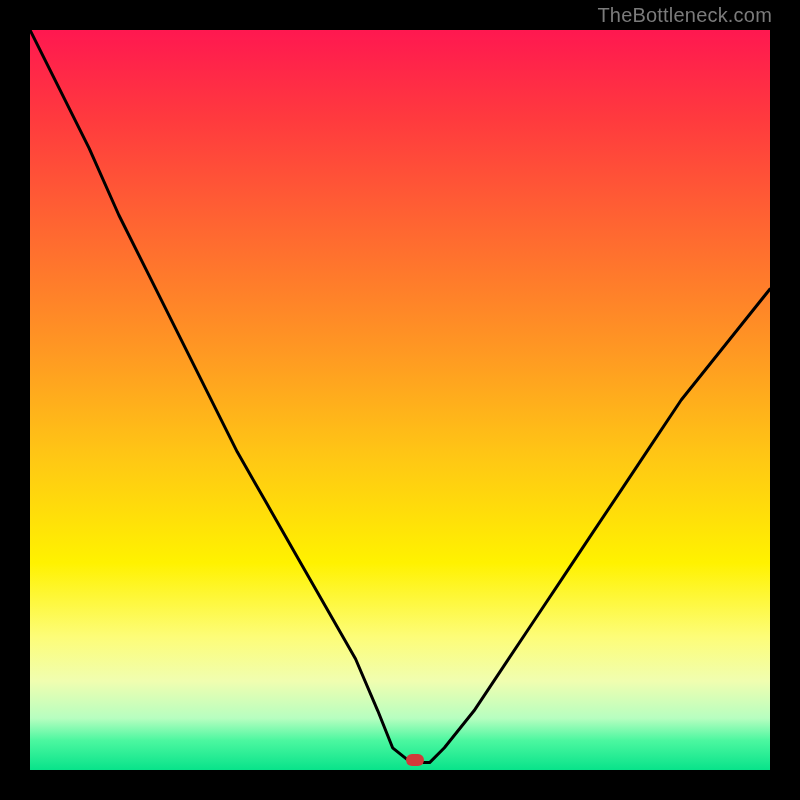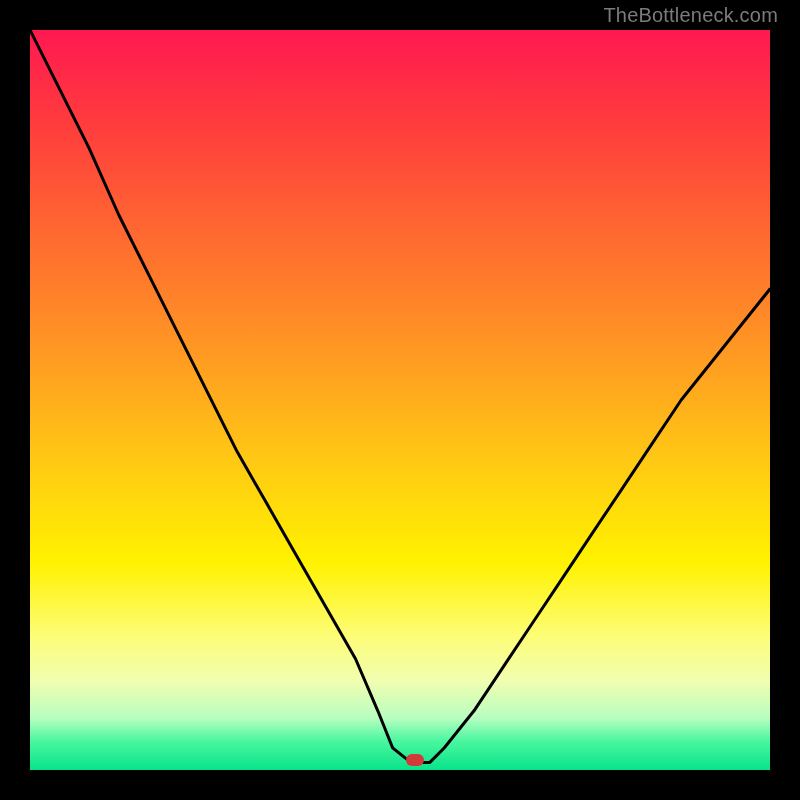--- a/index.html
+++ b/index.html
@@ -52,21 +52,21 @@
     position: absolute;
     width: 18px;
     height: 12px;
     border-radius: 6px;
     background: #d23a3a;
     transform: translate(-50%, -50%);
   }
   .watermark {
     position: absolute;
     top: 4px;
-    right: 22px;
+    right: 28px;
     color: #7b7b7b;
     font-size: 20px;
     letter-spacing: 0.2px;
     user-select: none;
     text-align: center;
   }
 </style>
 </head>
 <body>
 

